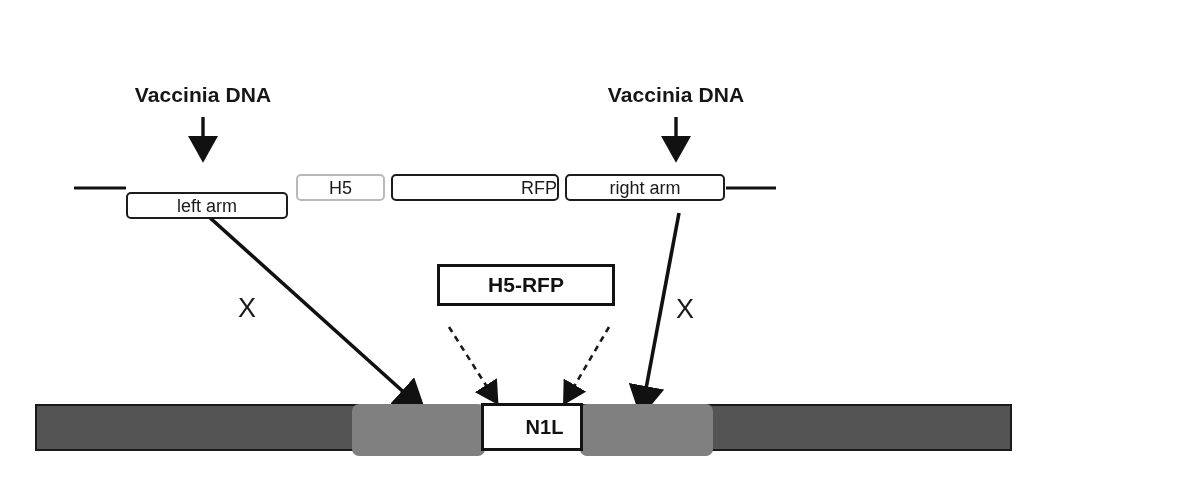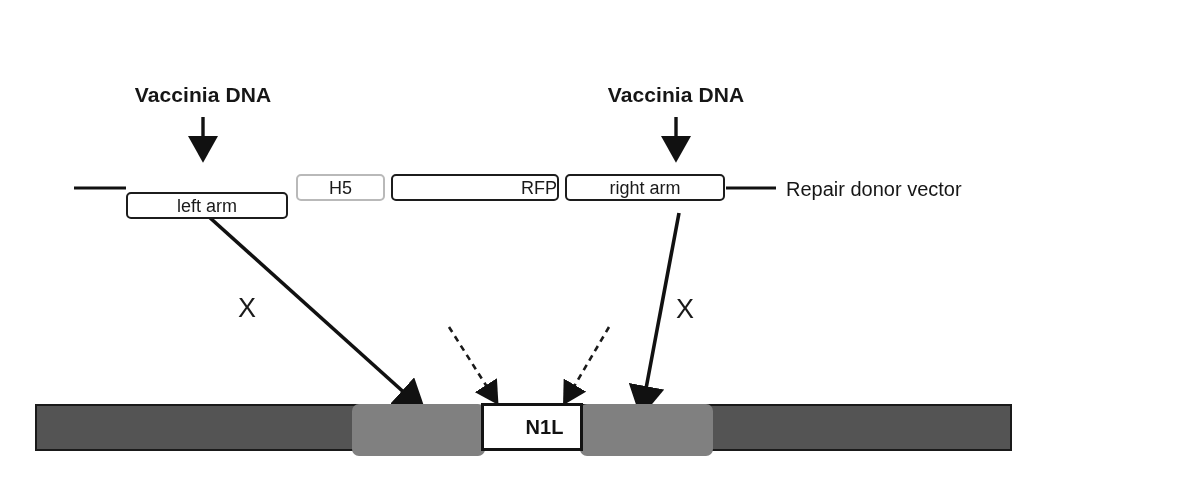--- a/index.html
+++ b/index.html
@@ -158,26 +158,28 @@
   </div>
 
   <div class="abs feature-box" style="left:391px; top:174px; width:168px;justify-content:flex-end;">
     <span>RFP</span>
   </div>
 
   <div class="abs feature-box" style="left:565px; top:174px; width:160px;">
     <span>right arm</span>
   </div>
 
-  <div class="abs side-label" style="left:786px; top:175px;">Repair donor vector</div>
 
   <div class="abs x-mark" style="left:238px; top:293px;">X</div>
 
   <div class="abs x-mark" style="left:676px; top:294px;">X</div>
 
+  <div class="abs product-box" style="left:437px; top:264px; width:178px; height:42px;">
+    <span>H5-RFP</span>
+  </div>
 
   <div class="abs bar-dark" style="left:35px; top:404px; width:325px; height:47px;"></div>
 
   <div class="abs bar-light" style="left:352px; top:404px; width:133px; height:52px;"></div>
 
   <div class="abs bar-dark" style="left:578px; top:404px; width:434px; height:47px;"></div>
 
   <div class="abs bar-light" style="left:580px; top:404px; width:133px; height:52px;"></div>
 
   <div class="abs bar-gene" style="left:481px; top:403px; width:102px; height:48px;">

